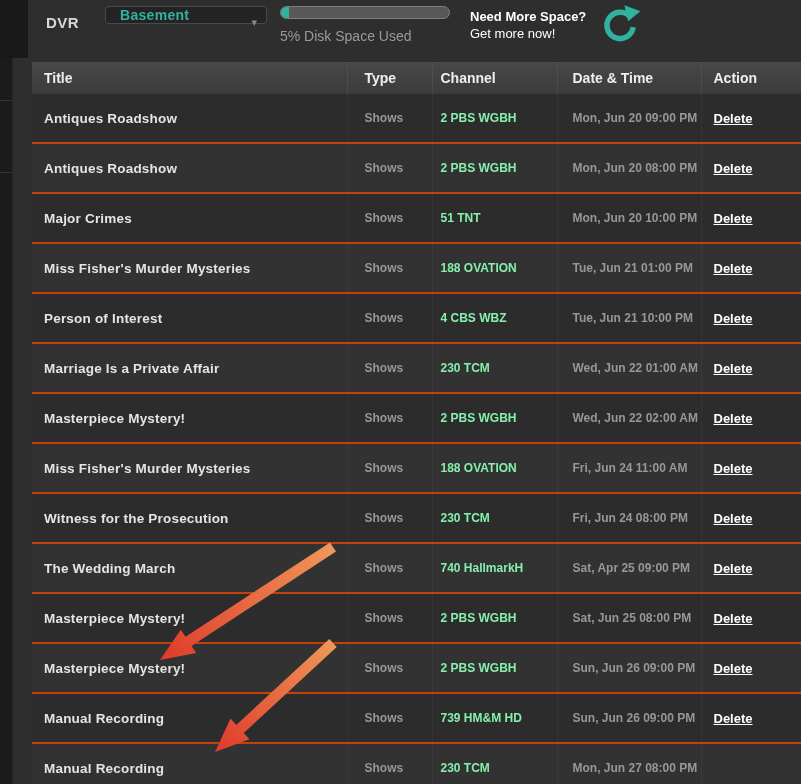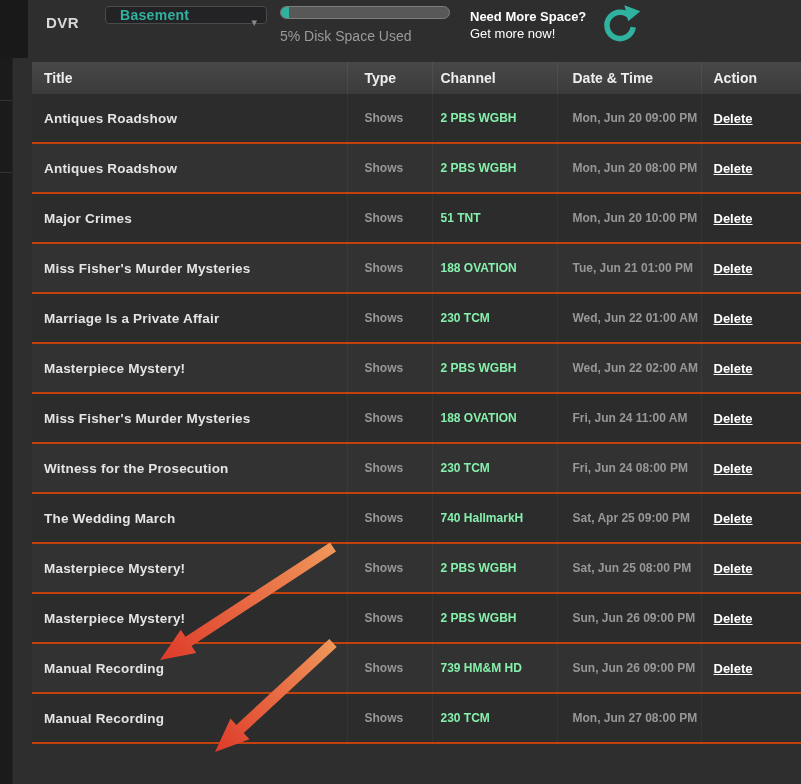--- a/index.html
+++ b/index.html
@@ -126,20 +126,27 @@
           <td class="c-action"><a href="#" class="delete-link">Delete</a></td>
         </tr>
         <tr class="rec-row">
           <td class="c-title">Miss Fisher's Murder Mysteries</td>
           <td class="c-type">Shows</td>
           <td class="c-channel">188 OVATION</td>
           <td class="c-date">Tue, Jun 21 01:00 PM</td>
           <td class="c-action"><a href="#" class="delete-link">Delete</a></td>
         </tr>
         <tr class="rec-row">
+          <td class="c-title">Person of Interest</td>
+          <td class="c-type">Shows</td>
+          <td class="c-channel">4 CBS WBZ</td>
+          <td class="c-date">Tue, Jun 21 10:00 PM</td>
+          <td class="c-action"><a href="#" class="delete-link">Delete</a></td>
+        </tr>
+        <tr class="rec-row">
           <td class="c-title">Marriage Is a Private Affair</td>
           <td class="c-type">Shows</td>
           <td class="c-channel">230 TCM</td>
           <td class="c-date">Wed, Jun 22 01:00 AM</td>
           <td class="c-action"><a href="#" class="delete-link">Delete</a></td>
         </tr>
         <tr class="rec-row">
           <td class="c-title">Masterpiece Mystery!</td>
           <td class="c-type">Shows</td>
           <td class="c-channel">2 PBS WGBH</td>

